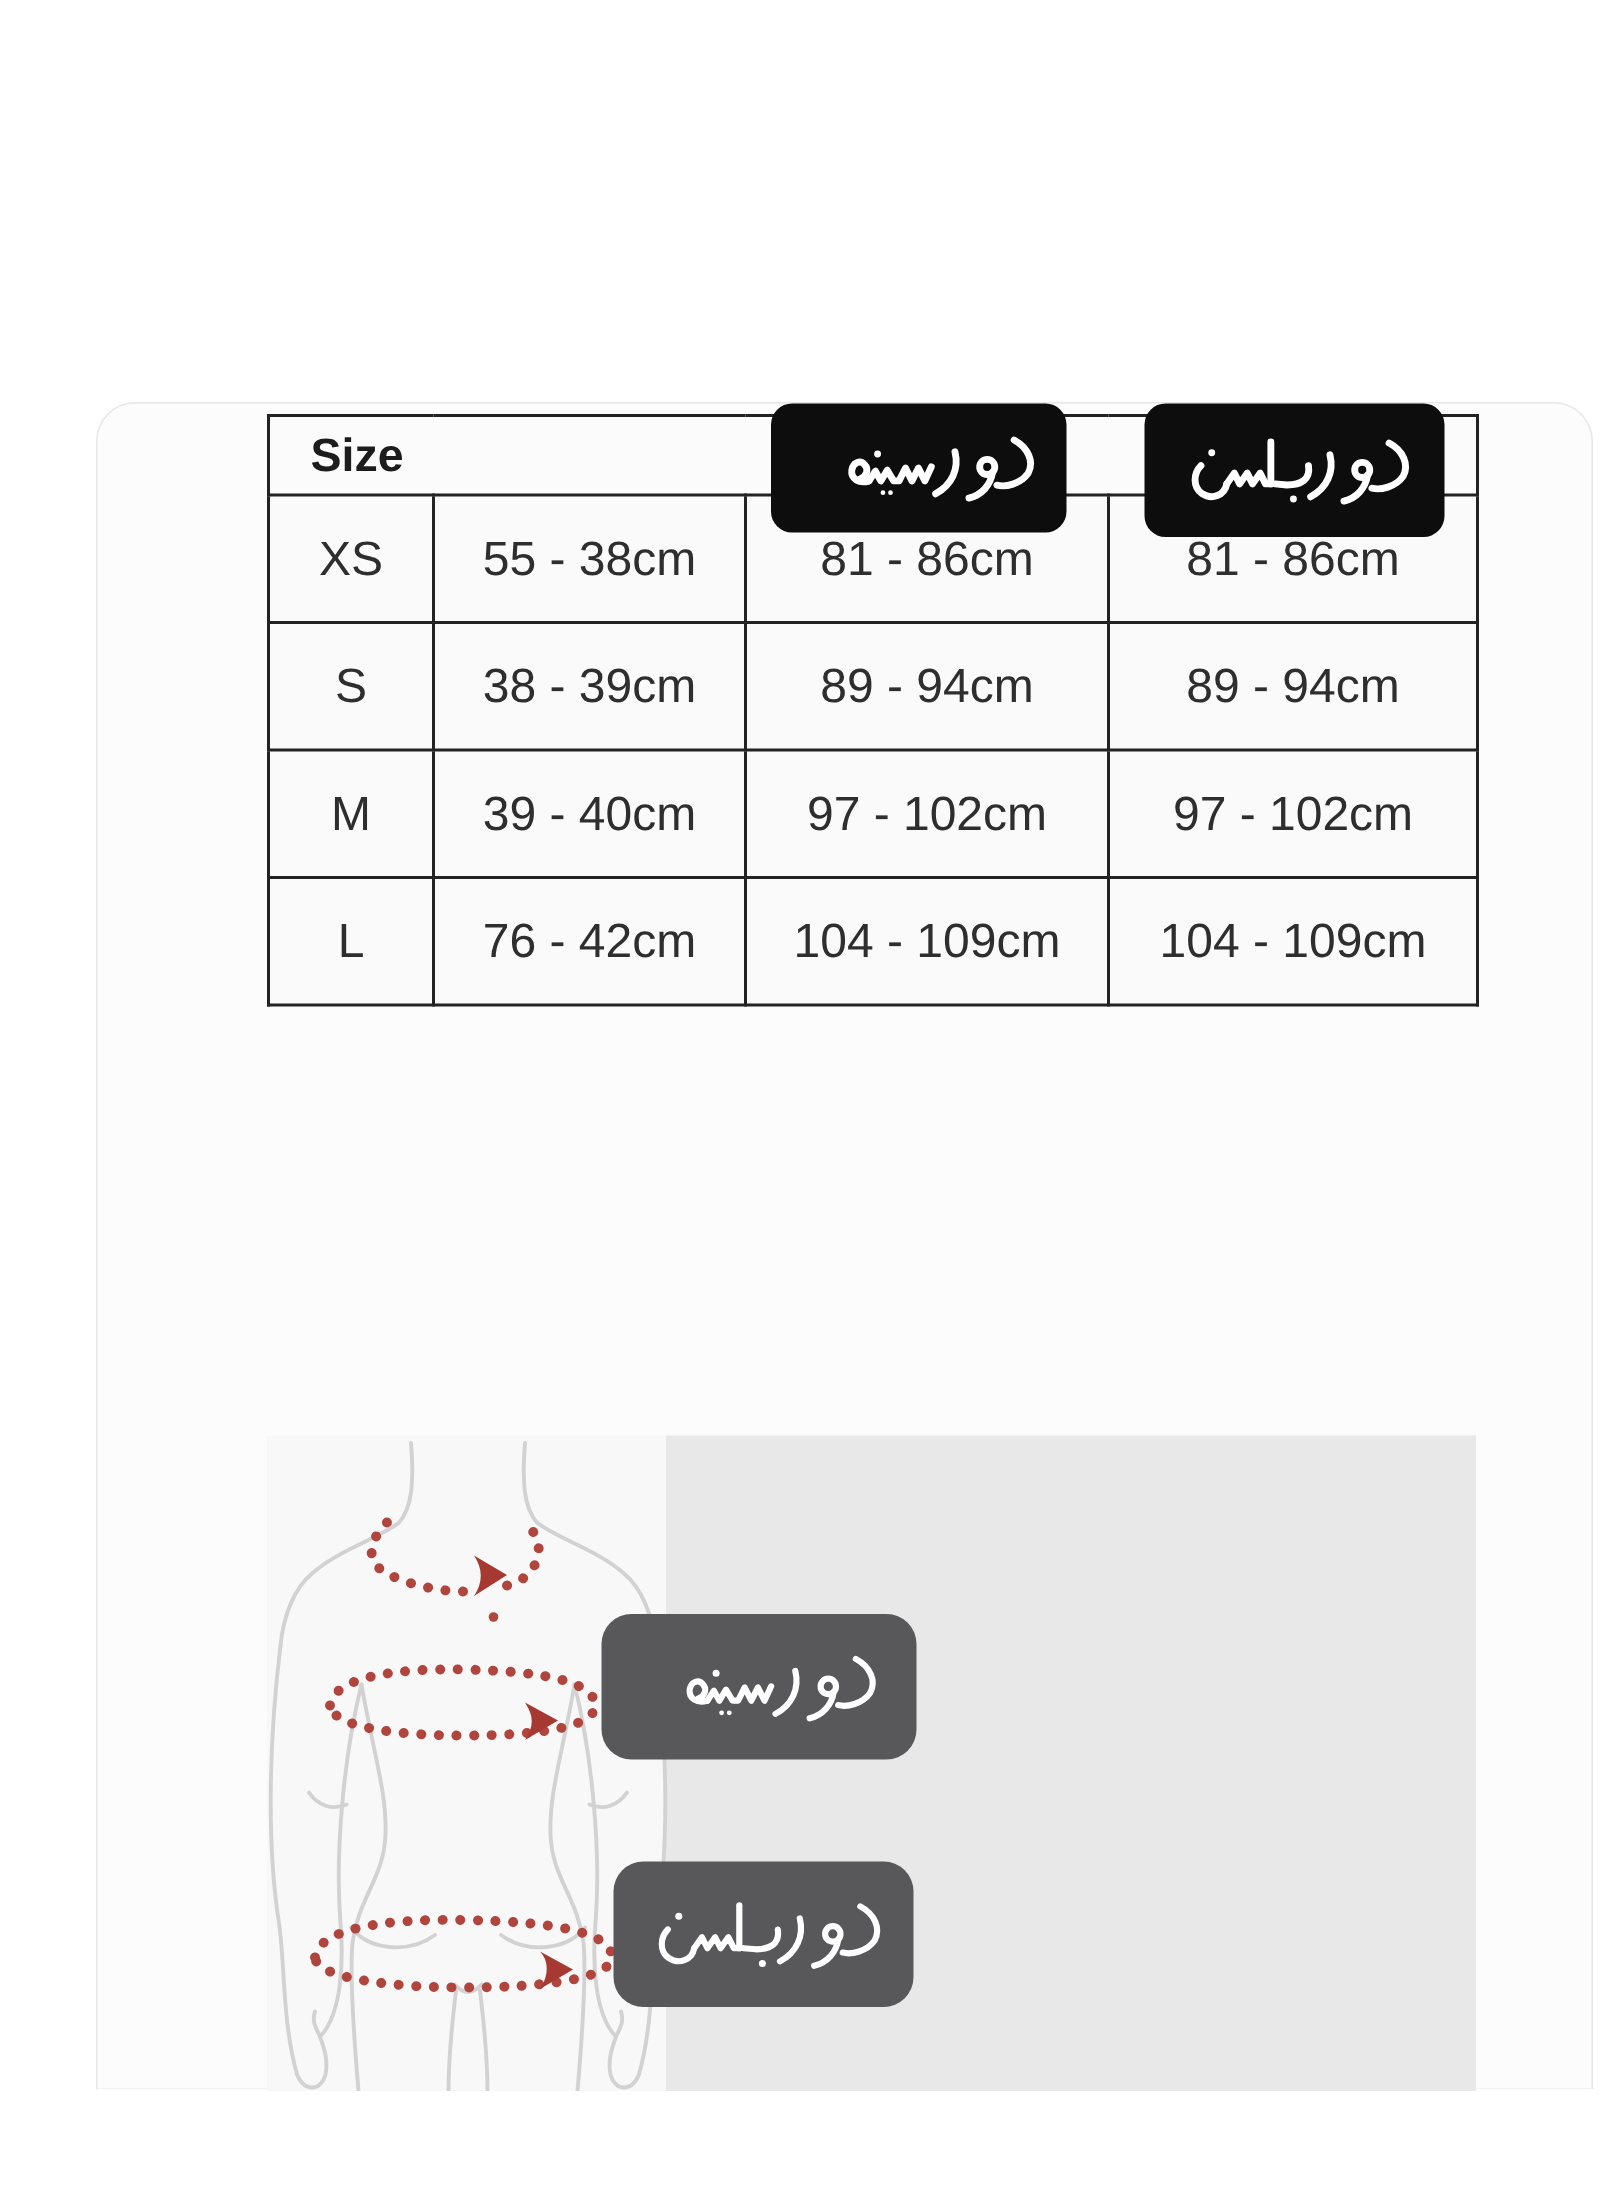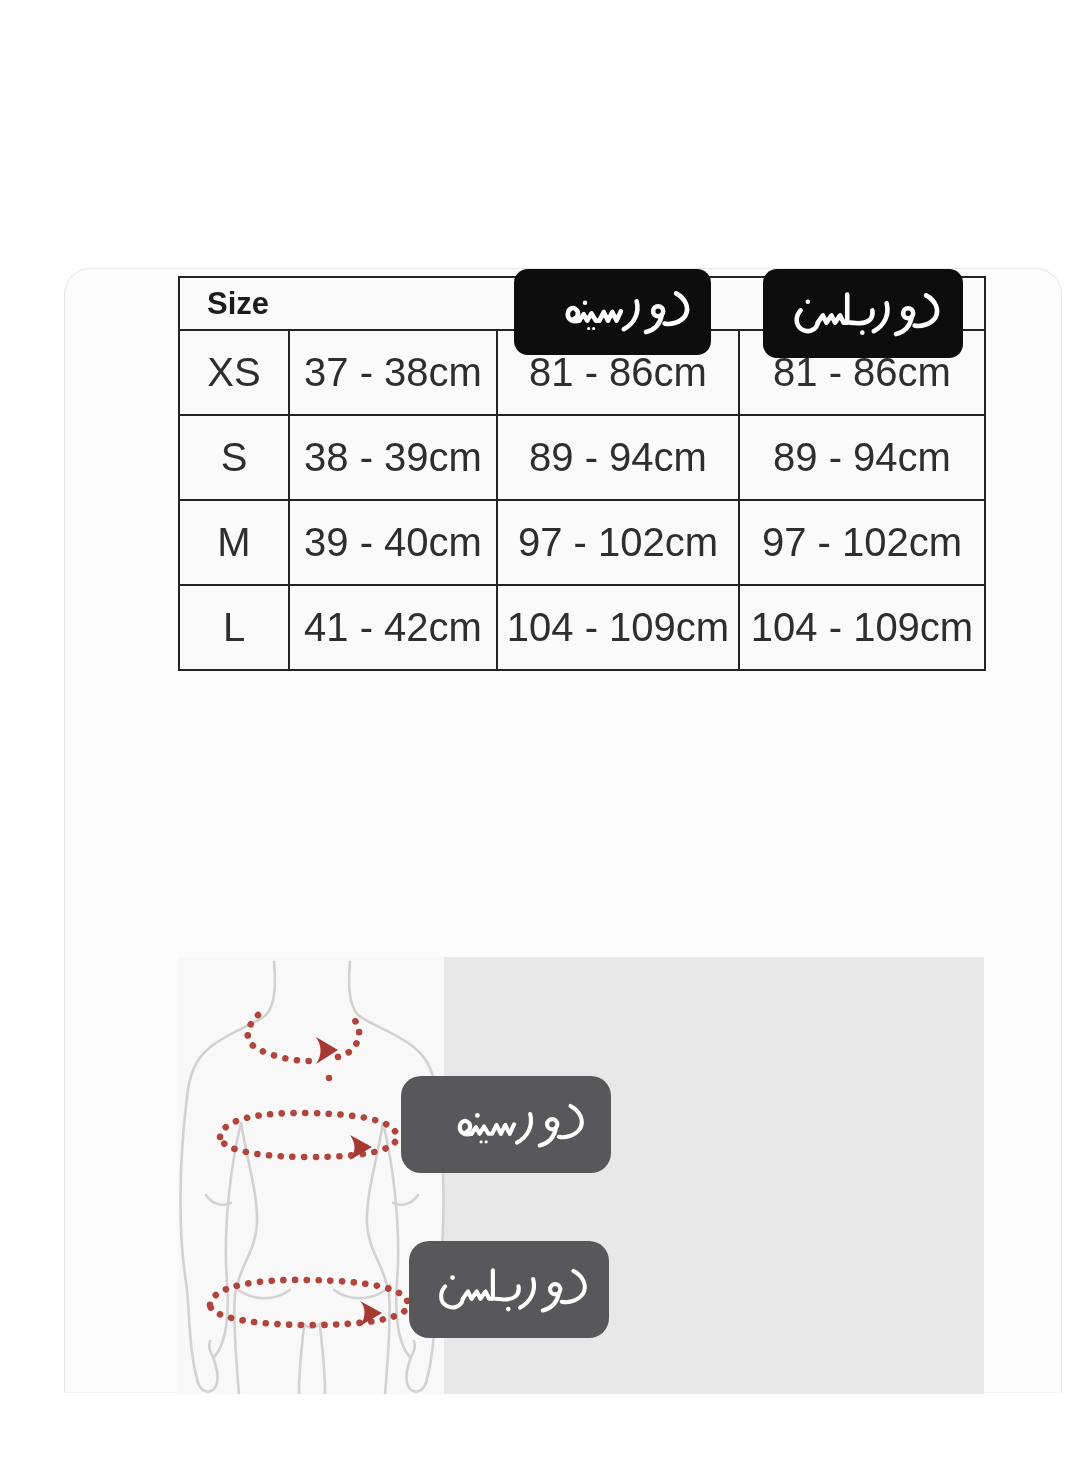--- a/index.html
+++ b/index.html
@@ -12,21 +12,21 @@
         background:#fcfcfc;border:1px solid #e7e7e7;border-bottom:1px solid #f2f2f2;
         border-radius:26px 26px 0 0;box-sizing:border-box;}
 
   
   .table-area{position:absolute;left:113px;top:7px;width:806px;height:660px;}
   table.size-table{border-collapse:collapse;table-layout:fixed;width:806px;background:#fbfbfb;}
   .size-table th,.size-table td{border:2px solid #232323;padding:0;}
   .size-table th{height:51px;text-align:left;padding-left:27px;
                  font-size:31px;font-weight:bold;color:#1c1c1c;}
   .size-table td{height:83px;text-align:center;vertical-align:middle;
-                 font-size:40px;color:#2e2e2e;background:#fafafa;}
+                 font-size:32px;color:#2e2e2e;background:#fafafa;}
   .header-badge{position:absolute;top:-7px;background:#0d0d0d;border-radius:14px;
                 display:flex;align-items:center;justify-content:center;z-index:3;}
   .header-badge.chest{left:336px;width:197px;height:86px;}
   .header-badge.hips{left:585px;width:200px;height:89px;}
 
   
   .diagram-section{position:absolute;left:113px;top:688px;width:806px;height:437px;}
   .figure-area{position:absolute;left:0;top:0;width:266px;height:437px;background:#f8f8f8;}
   .gray-panel{position:absolute;left:266px;top:0;width:540px;height:437px;background:#e8e8e8;}
   .figure-svg{position:absolute;left:0;top:0;}
@@ -90,39 +90,39 @@
           <col style="width:208px">
           <col style="width:242px">
           <col style="width:246px">
         </colgroup>
       <tbody>
           <tr>
         <th colspan="4">Size</th>
       </tr>
       <tr>
         <td>XS</td>
-        <td>37 - 38cm</td>
+        <td>55 - 38cm</td>
         <td>81 - 86cm</td>
         <td>81 - 86cm</td>
       </tr>
       <tr>
         <td>S</td>
         <td>38 - 39cm</td>
         <td>89 - 94cm</td>
         <td>89 - 94cm</td>
       </tr>
       <tr>
         <td>M</td>
         <td>39 - 40cm</td>
         <td>97 - 102cm</td>
         <td>97 - 102cm</td>
       </tr>
       <tr>
         <td>L</td>
-        <td>41 - 42cm</td>
+        <td>76 - 42cm</td>
         <td>104 - 109cm</td>
         <td>104 - 109cm</td>
       </tr>
     </tbody>
       </table>
   </div>
 
   <div class="diagram-section">
     <div class="figure-area"></div>
     <div class="gray-panel"></div>

